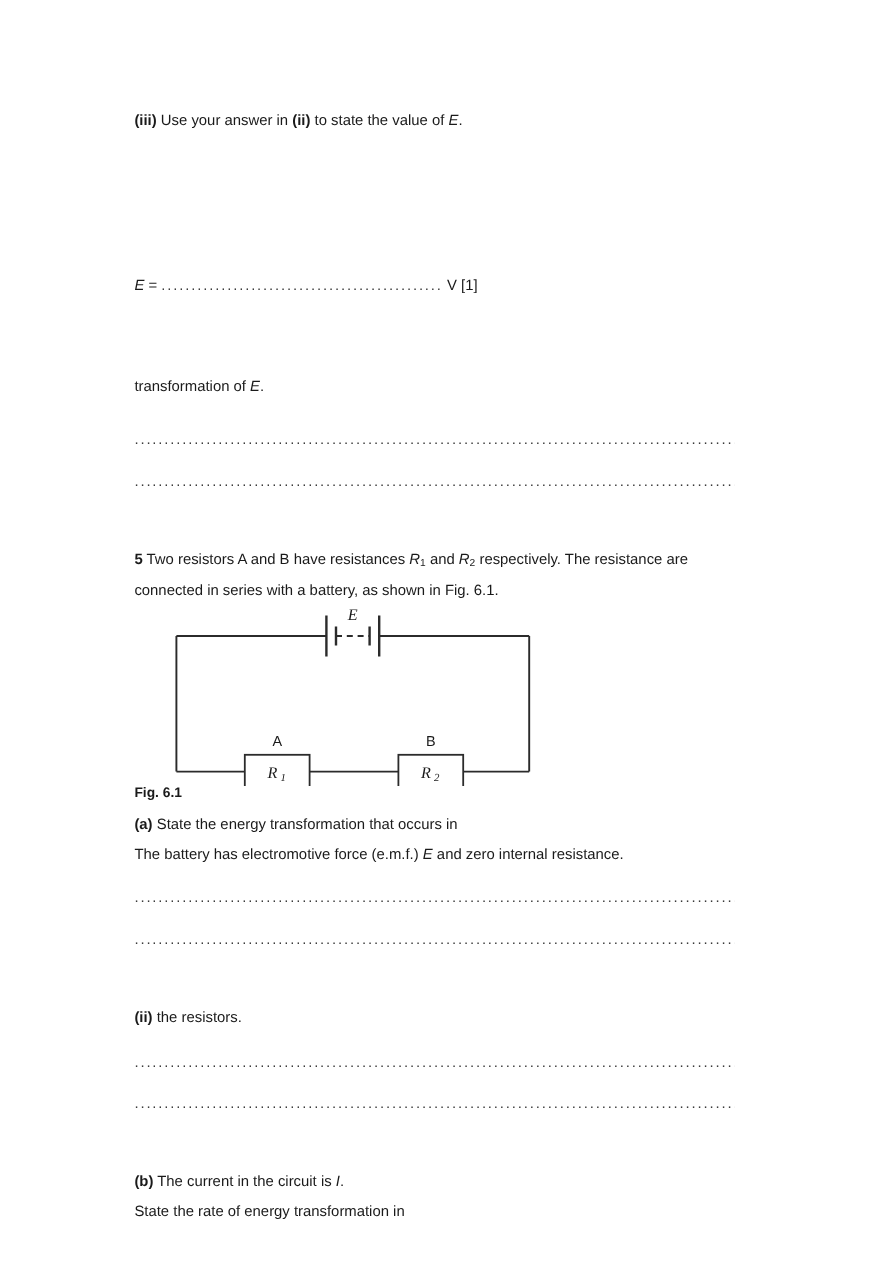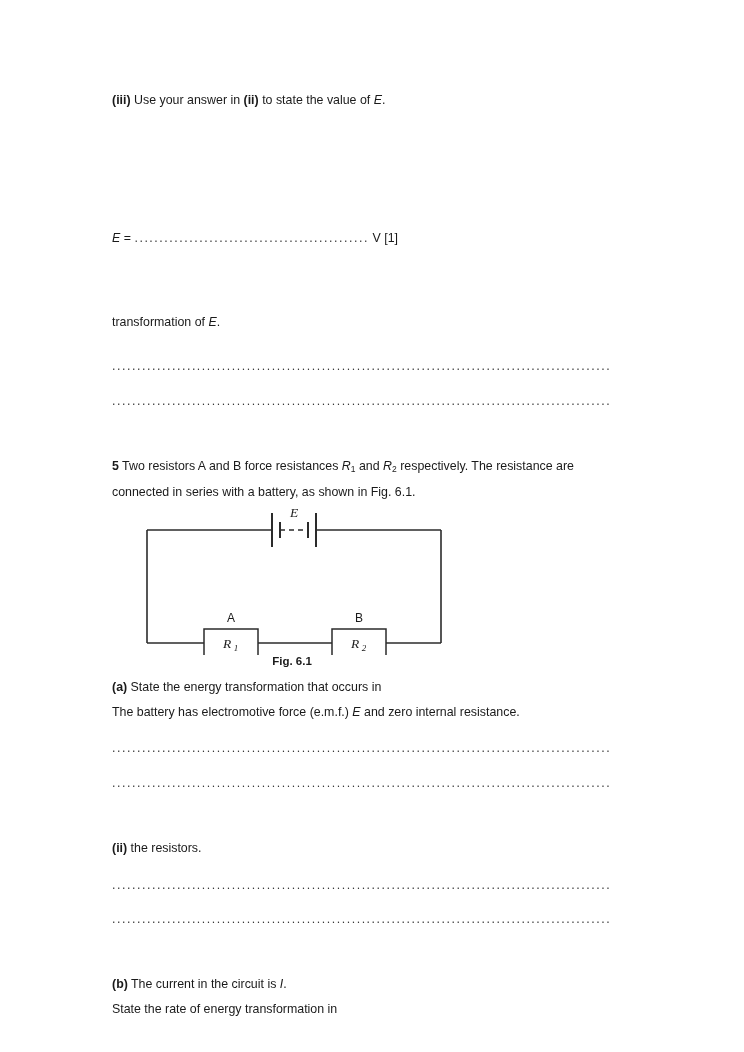--- a/index.html
+++ b/index.html
@@ -64,21 +64,21 @@
     line-height: 26px;
     white-space: nowrap;
   }
 
   
   .figure {
     position: relative;
     width: 500px;
   }
   .figcaption {
-    text-align: center;
+    text-align: left;
     font-size: 11.5px;
     font-weight: bold;
     color: #1a1a1a;
     width: 360px;
     margin: 0;
   }
   svg { display: block; }
   .wire { stroke: #2b2b2b; stroke-width: 1.6; fill: none; }
   .plate-long { stroke: #2b2b2b; stroke-width: 2.0; }
   .plate-short { stroke: #2b2b2b; stroke-width: 2.0; }
@@ -129,21 +129,21 @@
     <p class="dotline">
       <span class="dots">........................................................................................................................</span>
     </p>
     <p class="dotline">
       <span class="dots">..................................................................................................................</span>
     </p>
 
     <div class="gap-m"></div>
 
     <p class="para">
-      <span class="b">5</span><span> Two resistors A and B force resistances </span><span class="it">R</span><sub>1</sub><span> and </span><span class="it">R</span><sub>2</sub><span> respectively. The resistance are</span>
+      <span class="b">5</span><span> Two resistors A and B have resistances </span><span class="it">R</span><sub>1</sub><span> and </span><span class="it">R</span><sub>2</sub><span> respectively. The resistance are</span>
     </p>
     <p class="para">
       <span>connected in series with a battery, as shown in Fig. 6.1.</span>
     </p>
 
     <div class="figure">
       <svg width="360" height="150" viewBox="0 0 360 150">
 
         <path class="wire" d="M 35 25 L 35 138"></path>
 

